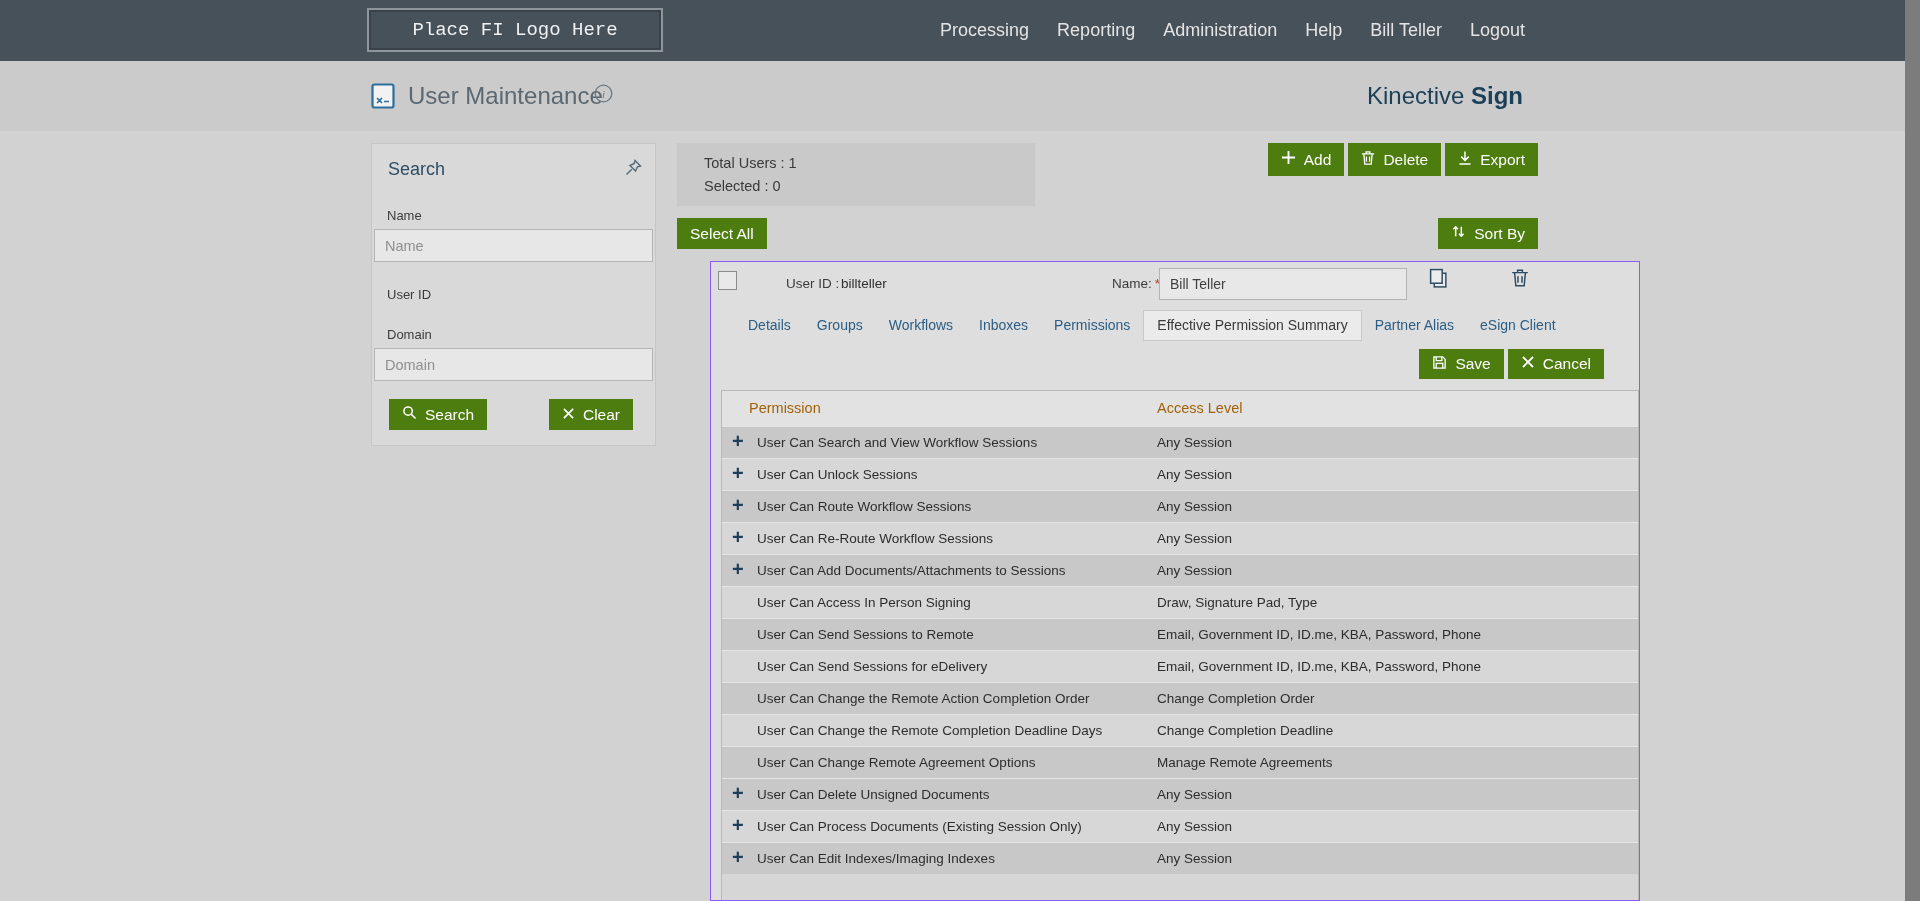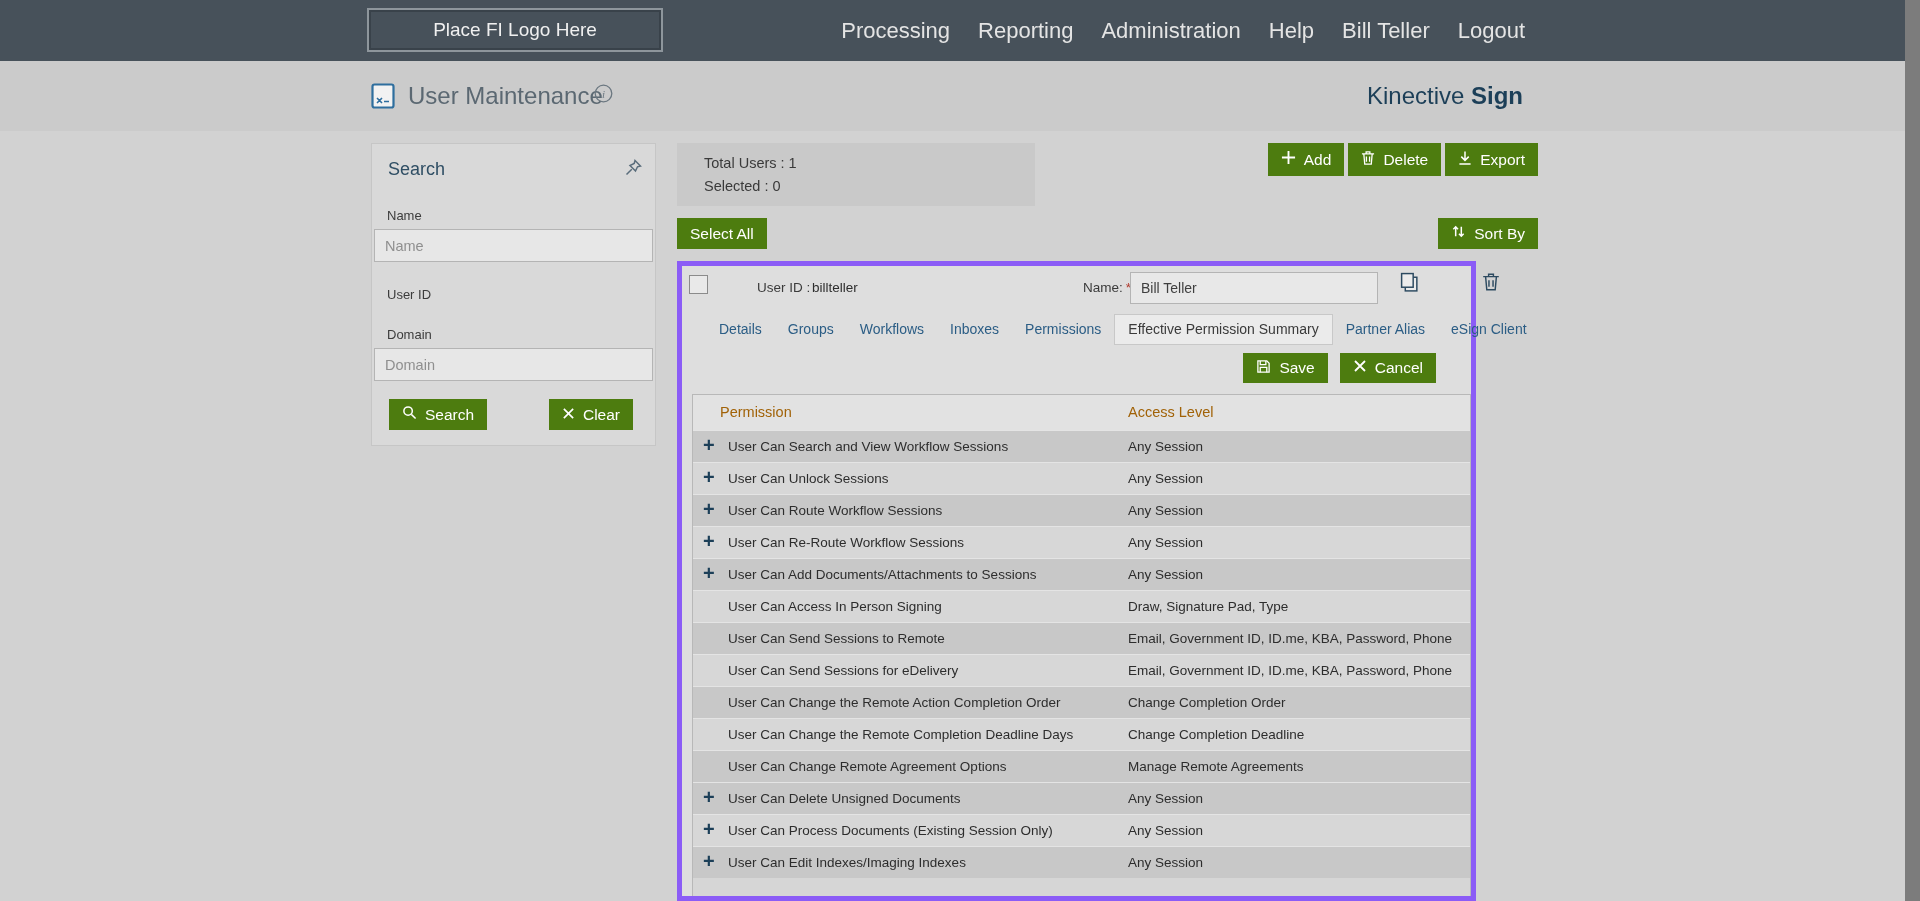--- a/index.html
+++ b/index.html
@@ -3,23 +3,23 @@
 <meta charset="utf-8">
 <style>
   html,body{margin:0;padding:0;}
   body{width:1920px;height:901px;overflow:hidden;background:#7c7c7c;font-family:"Liberation Sans",sans-serif;}
   .app{position:relative;width:1905px;height:901px;background:#d2d2d2;overflow:hidden;}
 
   
   .topbar{position:absolute;top:0;left:0;width:100%;height:61px;background:#47515a;}
   .logo-box{position:absolute;left:367px;top:8px;width:296px;height:44px;border:2px solid #8e969c;
             box-shadow:inset 0 0 0 2px #39424a;display:flex;align-items:center;justify-content:center;
-            color:#f0f0f0;font-size:19px;box-sizing:border-box;}
+            color:#f0f0f0;font-size:19px;box-sizing:border-box;font-family:Liberation Mono, monospace;}
   .topnav{position:absolute;right:380px;top:0;height:61px;display:flex;align-items:center;gap:28px;}
-  .nav-item{color:#e4e4e4;font-size:22px;cursor:pointer;white-space:nowrap;}
+  .nav-item{color:#e4e4e4;font-size:18px;cursor:pointer;white-space:nowrap;}
 
   
   .header2{position:absolute;top:61px;left:0;width:100%;height:70px;background:#cbcbcb;}
   .app-icon{position:absolute;left:371px;top:22px;}
   .page-title{position:absolute;left:408px;top:21px;font-size:24px;color:#5b6872;}
   .info-icon{position:absolute;left:594px;top:23px;cursor:pointer;}
   .brand{position:absolute;right:382px;top:21px;font-size:24px;color:#1c3f58;}
   .brand b{font-weight:700;}
 
   
@@ -44,43 +44,43 @@
   
   .summary-box{position:absolute;left:677px;top:143px;width:358px;height:63px;background:#c9c9c9;
                box-sizing:border-box;padding:12px 0 0 27px;font-size:14.5px;color:#3a3a3a;}
   .summary-box .line2{margin-top:7px;}
   .top-actions{position:absolute;top:143px;right:367px;display:flex;gap:4px;}
   .top-actions .btn-blue{height:33px;}
   .select-all{position:absolute;left:677px;top:218px;}
   .sort-by{position:absolute;top:218px;right:367px;}
 
   
-  .user-card{position:absolute;left:677px;top:261px;width:799px;bottom:0;background:#dedede;
-             border:5px solid #8b5cf6;box-sizing:border-box;}
+  .user-card{position:absolute;left:710px;top:261px;width:930px;bottom:0;background:#dedede;
+             border:1px solid #8b5cf6;box-sizing:border-box;}
   .user-row{position:relative;height:48px;}
   .checkbox{position:absolute;left:7px;top:9px;width:17px;height:17px;background:#e9e9e9;
             border:1px solid #8b8b8b;cursor:pointer;}
   .uid-label{position:absolute;left:75px;top:14px;font-size:13.5px;color:#3b3b3b;}
   .uid-value{position:absolute;left:130px;top:14px;font-size:13.5px;color:#2e2e2e;}
   .name-label{position:absolute;left:401px;top:14px;font-size:13.5px;color:#3b3b3b;}
   .req{color:#b03a2e;margin-left:3px;}
   .name-input{position:absolute;left:448px;top:6px;width:248px;height:32px;box-sizing:border-box;
               background:#e8e8e8;border:1px solid #b4b4b4;padding:0 10px;font-size:14px;color:#3f3f3f;
               font-family:"Liberation Sans",sans-serif;}
   .icon-btn{position:absolute;background:none;border:none;padding:0;cursor:pointer;}
   .copy-btn{left:718px;top:6px;}
   .user-trash-btn{left:800px;top:6px;}
 
   
   .tabs{position:absolute;left:0;top:48px;height:31px;width:100%;display:flex;align-items:stretch;
         padding-left:24px;box-sizing:border-box;}
   .tab{padding:0 13px;font-size:14px;color:#2b5d85;line-height:31px;cursor:pointer;white-space:nowrap;}
   .tab.active{background:#ebebeb;border:1px solid #c8c8c8;color:#3a3a3a;line-height:29px;}
 
-  .card-actions{position:absolute;top:87px;right:35px;display:flex;gap:12px;}
+  .card-actions{position:absolute;top:87px;right:35px;display:flex;gap:4px;}
   .card-actions .btn-blue{height:30px;}
 
   
   .perm-table{position:absolute;left:10px;right:0;top:128px;bottom:0;border:1px solid #b8b8b8;
               border-bottom:none;box-sizing:border-box;overflow:hidden;background:#d6d6d6;}
   .t-head{height:35px;background:#e2e2e2;position:relative;font-size:14.5px;color:#a16207;}
   .t-col1{position:absolute;left:27px;top:9px;}
   .t-col2{position:absolute;left:435px;top:9px;}
   .t-row{height:31px;position:relative;border-top:1px solid #e4e4e4;font-size:13.5px;color:#2d2d2d;}
   .t-row.dark{background:#c8c8c8;}

